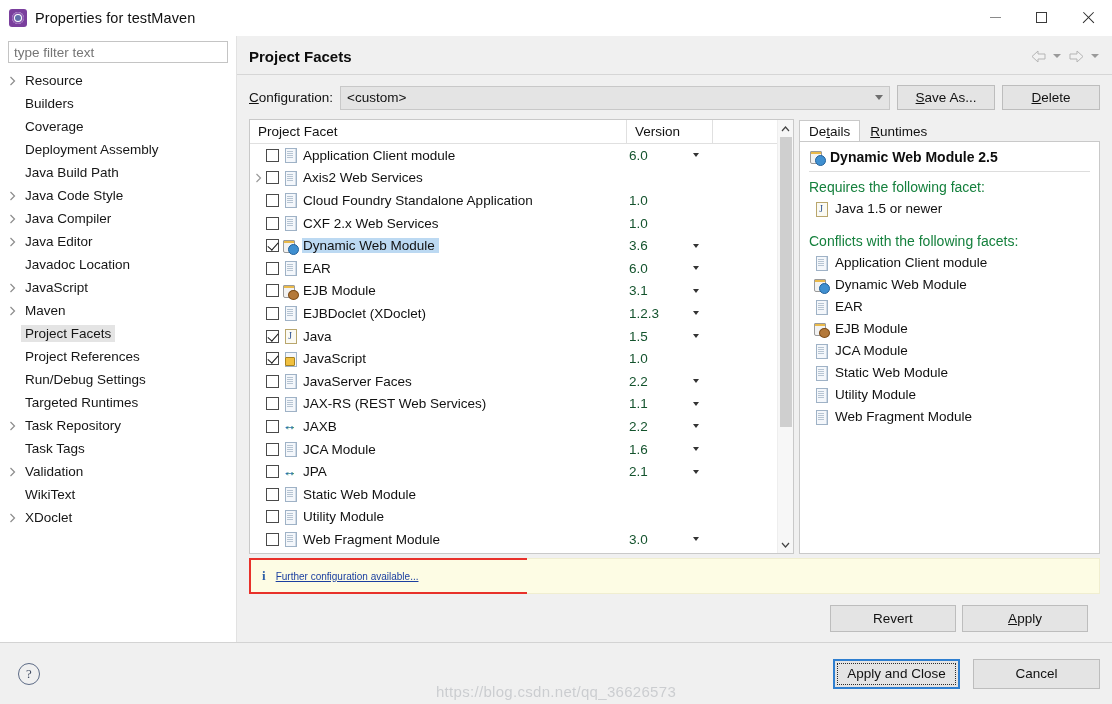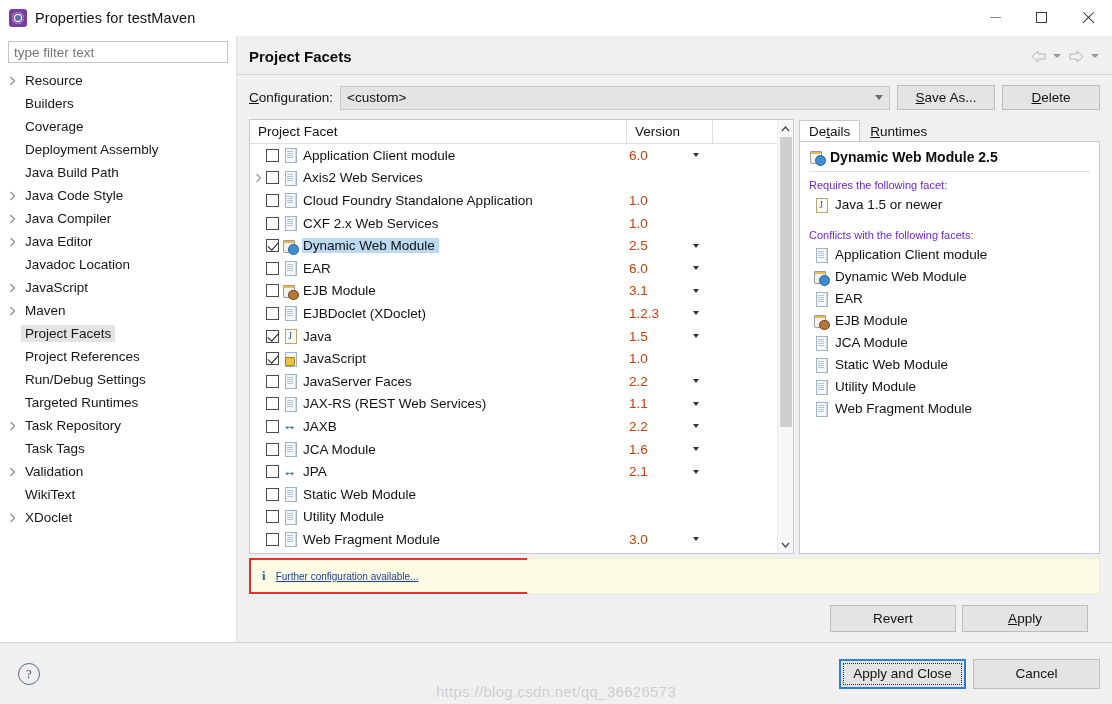--- a/index.html
+++ b/index.html
@@ -447,21 +447,21 @@
     padding: 0 4px 0 1px;
     white-space: nowrap;
   }
   .row.selected .fname {
     background: #bcd9f2;
   }
   .vcell {
     position: absolute;
     left: 379px;
     font-size: 13.5px;
-    color: #c2410c;
+    color: #14532d;
   }
   .vcaret {
     position: absolute;
     left: 443px;
     width: 0; height: 0;
     border-left: 3.5px solid transparent;
     border-right: 3.5px solid transparent;
     border-top: 4px solid #333;
   }
   
@@ -538,22 +538,22 @@
   }
   .d-title .ficon { margin-right: 5px; }
   .d-rule { height: 1px; background: #ddd; margin: 0 0 7px 0; }
   .d-para {
     font-size: 13.5px;
     line-height: 19px;
     color: #111;
     margin: 0 0 10px 0;
   }
   .d-sub {
-    font-size: 11px;
-    color: #6d28d9;
+    font-size: 14px;
+    color: #15803d;
     margin: 0 0 6px 0;
   }
   .d-list { margin: 0 0 10px 0; }
   .d-li {
     display: flex;
     height: 22px;
     font-size: 13.5px;
     color: #111;
     padding-left: 4px;
   }
@@ -626,21 +626,21 @@
     border: 1.4px solid #5d6b86;
     color: #3f4a61;
     display: flex; align-items: center; justify-content: center;
     font-size: 13px;
     font-family: "Liberation Serif", serif;
     margin-left: 6px;
   }
   .footer-btns {
     margin-left: auto;
     display: flex;
-    gap: 7px;
+    gap: 13px;
     align-items: center;
   }
   .btn-default {
     border: 2px solid #2f7fd0;
     background: #e4e4e4;
     min-width: 127px;
     height: 30px;
     position: relative;
     font-weight: normal;
   }
@@ -890,21 +890,21 @@
                   <span class="cb"></span>
                   <span class="ficon doc"></span>
                   <span class="fname">CXF 2.x Web Services</span>
                   <span class="vcell">1.0</span>
                 </div>
                 <div class="row selected">
                   <span class="twisty"></span>
                   <span class="cb checked"></span>
                   <span class="ficon web"></span>
                   <span class="fname">Dynamic Web Module</span>
-                  <span class="vcell">2.5</span>
+                  <span class="vcell">3.6</span>
                   <span class="vcaret"></span>
                 </div>
                 <div class="row">
                   <span class="twisty"></span>
                   <span class="cb"></span>
                   <span class="ficon doc"></span>
                   <span class="fname">EAR</span>
                   <span class="vcell">6.0</span>
                   <span class="vcaret"></span>
                 </div>

